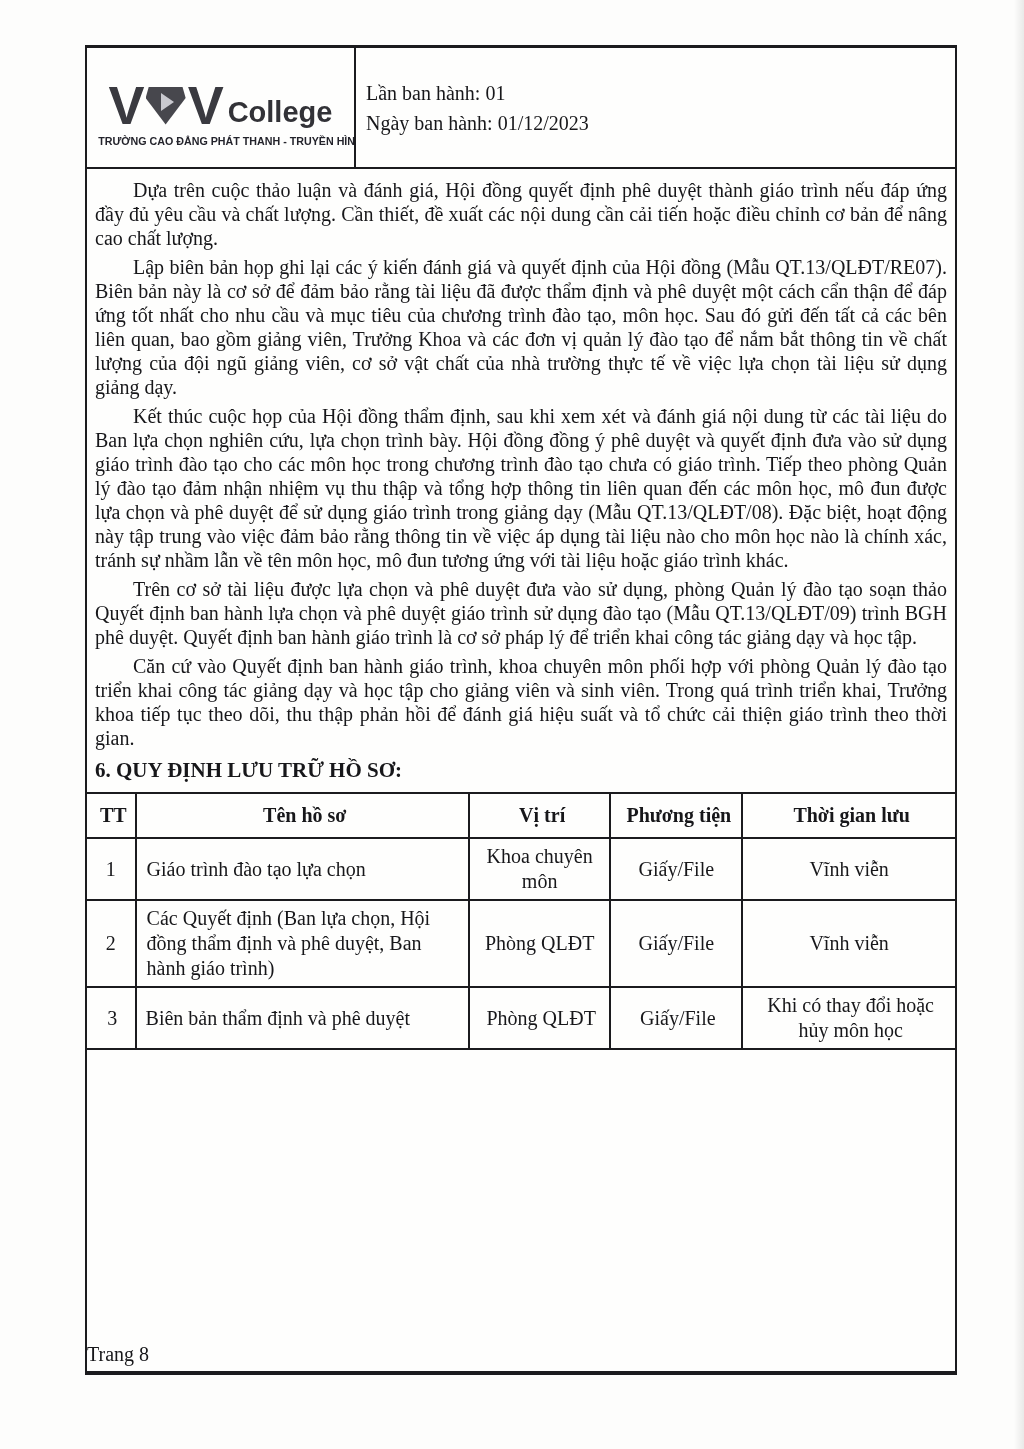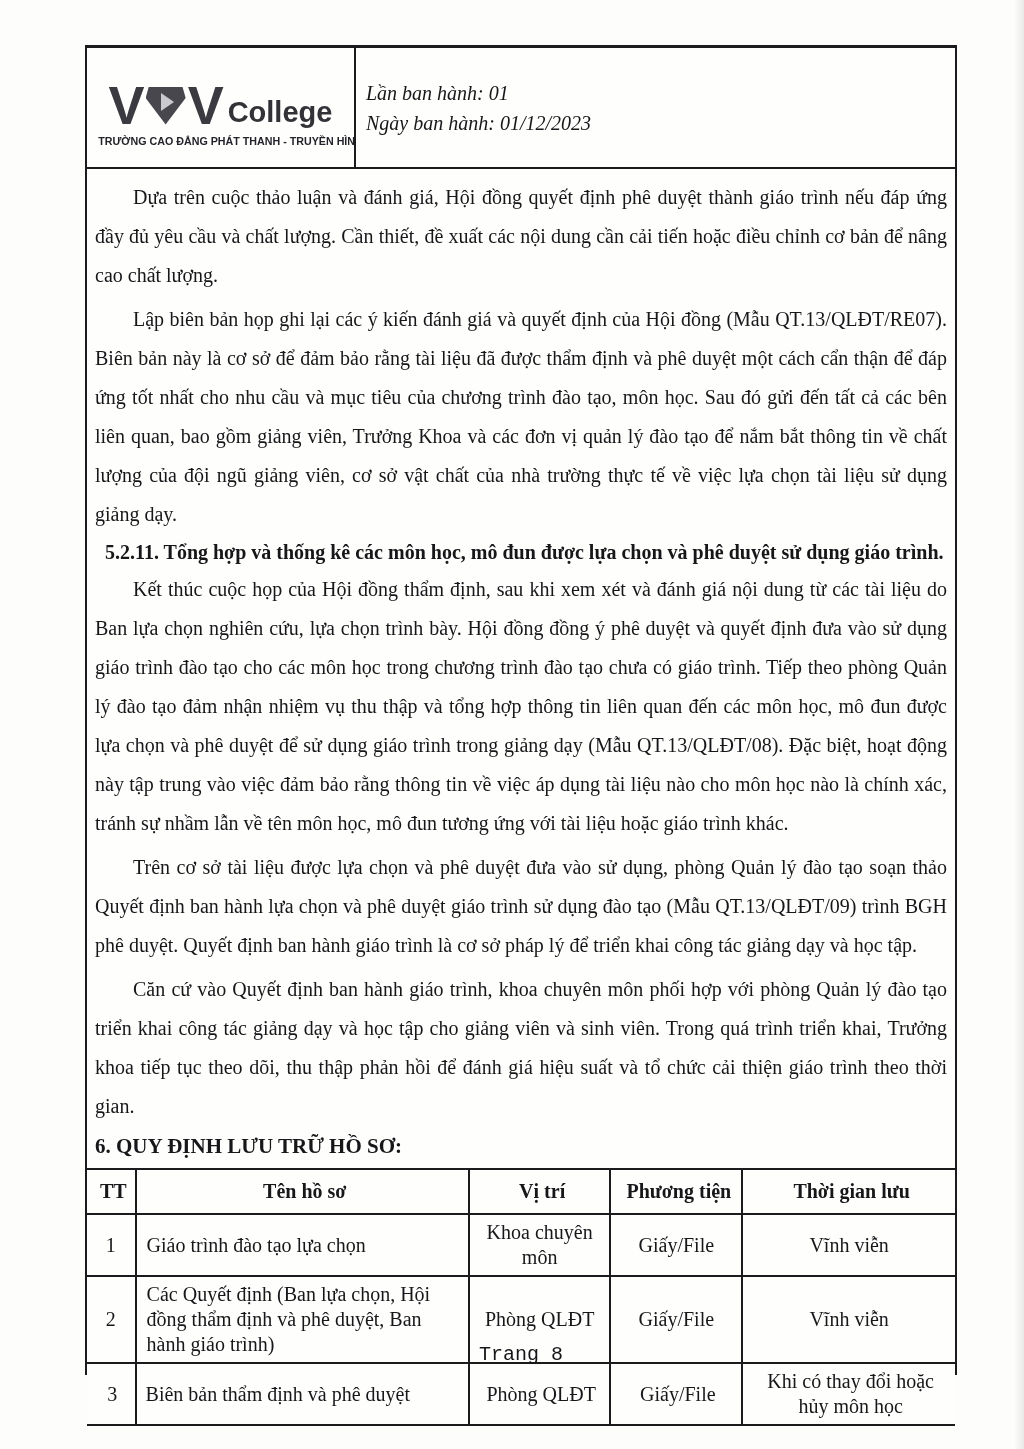--- a/index.html
+++ b/index.html
@@ -53,45 +53,45 @@
     font-size:11.5px; color:#23232b; transform:scaleX(0.93);
   }
   .title-cell { border-right:2px solid #1b1b1e; display:flex; flex-direction:column; }
   .title-top {
     flex:1.7; border-bottom:2px solid #1b1b1e;
     display:flex; flex-direction:column; align-items:center; justify-content:center;
   }
   .title-line { font-weight:bold; font-size:20px; line-height:27px; text-align:center; }
   .title-bottom { flex:1; display:flex; align-items:center; justify-content:center; }
   .subtitle-en { font-size:19.5px; }
-  .issue-cell { display:flex; flex-direction:column; justify-content:center; padding-left:10px;font-style:italic; }
+  .issue-cell { display:flex; flex-direction:column; justify-content:center; padding-left:10px; }
   .issue-line { font-size:20px; line-height:30px; }
   
   .doc-body { padding:9px 8px 0 8px; text-align:justify; }
-  .doc-body p { font-size:20px; line-height:39px; text-indent:38px; margin-bottom:5px; }
+  .doc-body p { font-size:20px; line-height:24px; text-indent:38px; margin-bottom:5px; }
   .h-sub { font-weight:bold; font-size:20px; line-height:27px; text-indent:10px; margin:3px 0 4px 0; text-align:justify; }
   .h-six { font-weight:bold; font-size:21px; line-height:28px; margin:6px 0 8px 0; }
   
   table.records { width:100%; border-collapse:collapse; table-layout:fixed; flex:none; }
   table.records td, table.records th {
     border:2px solid #1b1b1e; font-size:20px; line-height:25px;
     padding:5px 6px; text-align:center; vertical-align:middle;
     font-weight:normal; background:#fefefd;
   }
   table.records th { font-weight:bold; padding:9px 4px; }
   table.records td.left { text-align:left; padding-left:10px; }
   table.records tr > *:first-child { border-left:none; }
   table.records tr > *:last-child { border-right:none; }
   table.records tr:last-child > * { border-bottom-width:2px;padding-left:9px; }
   .col-tt { width:5.6%; } .col-name { width:38.4%; } .col-loc { width:16.3%; }
   .col-media { width:15.2%; } .col-time { width:24.5%; }
   
   .page-footer {
     position:absolute; left:0; right:0; bottom:5px;
-    text-align:center; font-size:20px;font-family:Liberation Mono, monospace;
+    font-size:20px;
   }
 </style>
 </head>
 <body>
 
 <div class="canvas">
   <div class="edge-shade"></div>
 
   <div class="sheet">
 
@@ -112,21 +112,20 @@
 
       <div class="issue-cell">
         <div class="issue-line">Lần ban hành: 01</div>
         <div class="issue-line">Ngày ban hành: 01/12/2023</div>
       </div>
     </div>
 
     <div class="doc-body">
       <p>Dựa trên cuộc thảo luận và đánh giá, Hội đồng quyết định phê duyệt thành giáo trình nếu đáp ứng đầy đủ yêu cầu và chất lượng. Cần thiết, đề xuất các nội dung cần cải tiến hoặc điều chỉnh cơ bản để nâng cao chất lượng.</p>
       <p>Lập biên bản họp ghi lại các ý kiến đánh giá và quyết định của Hội đồng (Mẫu QT.13/QLĐT/RE07). Biên bản này là cơ sở để đảm bảo rằng tài liệu đã được thẩm định và phê duyệt một cách cẩn thận để đáp ứng tốt nhất cho nhu cầu và mục tiêu của chương trình đào tạo, môn học. Sau đó gửi đến tất cả các bên liên quan, bao gồm giảng viên, Trưởng Khoa và các đơn vị quản lý đào tạo để nắm bắt thông tin về chất lượng của đội ngũ giảng viên, cơ sở vật chất của nhà trường thực tế về việc lựa chọn tài liệu sử dụng giảng dạy.</p>
-      <div class="h-sub">5.2.11. Tổng hợp và thống kê các môn học, mô đun được lựa chọn và phê duyệt sử dụng giáo trình.</div>
       <p>Kết thúc cuộc họp của Hội đồng thẩm định, sau khi xem xét và đánh giá nội dung từ các tài liệu do Ban lựa chọn nghiên cứu, lựa chọn trình bày. Hội đồng đồng ý phê duyệt và quyết định đưa vào sử dụng giáo trình đào tạo cho các môn học trong chương trình đào tạo chưa có giáo trình. Tiếp theo phòng Quản lý đào tạo đảm nhận nhiệm vụ thu thập và tổng hợp thông tin liên quan đến các môn học, mô đun được lựa chọn và phê duyệt để sử dụng giáo trình trong giảng dạy (Mẫu QT.13/QLĐT/08). Đặc biệt, hoạt động này tập trung vào việc đảm bảo rằng thông tin về việc áp dụng tài liệu nào cho môn học nào là chính xác, tránh sự nhầm lẫn về tên môn học, mô đun tương ứng với tài liệu hoặc giáo trình khác.</p>
       <p>Trên cơ sở tài liệu được lựa chọn và phê duyệt đưa vào sử dụng, phòng Quản lý đào tạo soạn thảo Quyết định ban hành lựa chọn và phê duyệt giáo trình sử dụng đào tạo (Mẫu QT.13/QLĐT/09) trình BGH phê duyệt. Quyết định ban hành giáo trình là cơ sở pháp lý để triển khai công tác giảng dạy và học tập.</p>
       <p>Căn cứ vào Quyết định ban hành giáo trình, khoa chuyên môn phối hợp với phòng Quản lý đào tạo triển khai công tác giảng dạy và học tập cho giảng viên và sinh viên. Trong quá trình triển khai, Trưởng khoa tiếp tục theo dõi, thu thập phản hồi để đánh giá hiệu suất và tổ chức cải thiện giáo trình theo thời gian.</p>
       <div class="h-six">6. QUY ĐỊNH LƯU TRỮ HỒ SƠ:</div>
     </div>
 
     <table class="records">
       <colgroup>
         <col class="col-tt">
           <col class="col-name">

